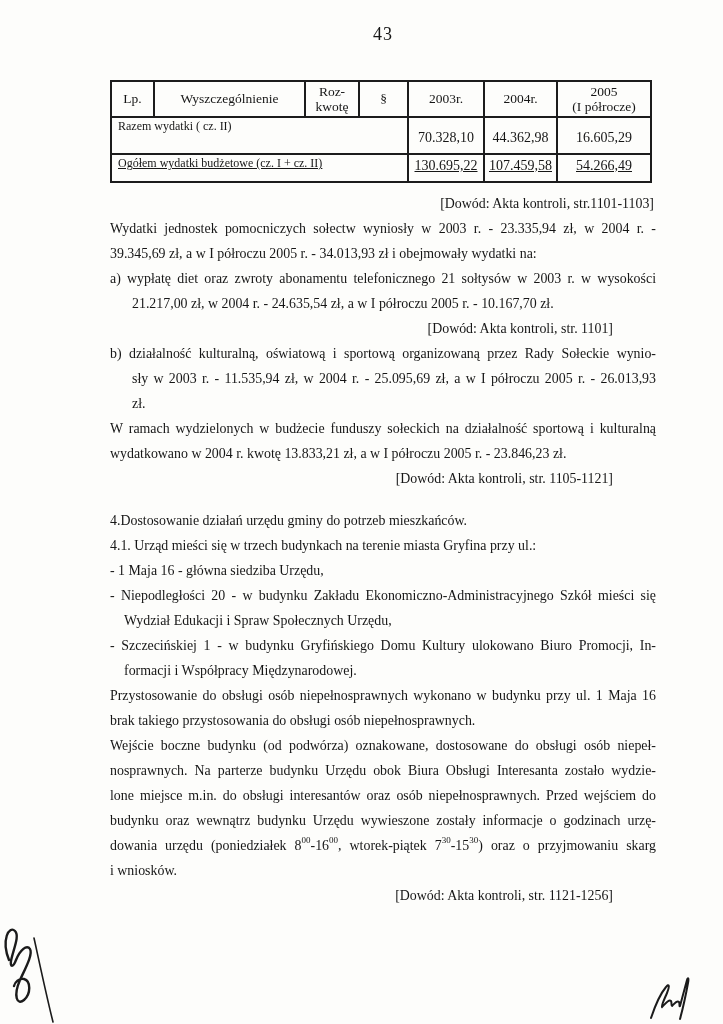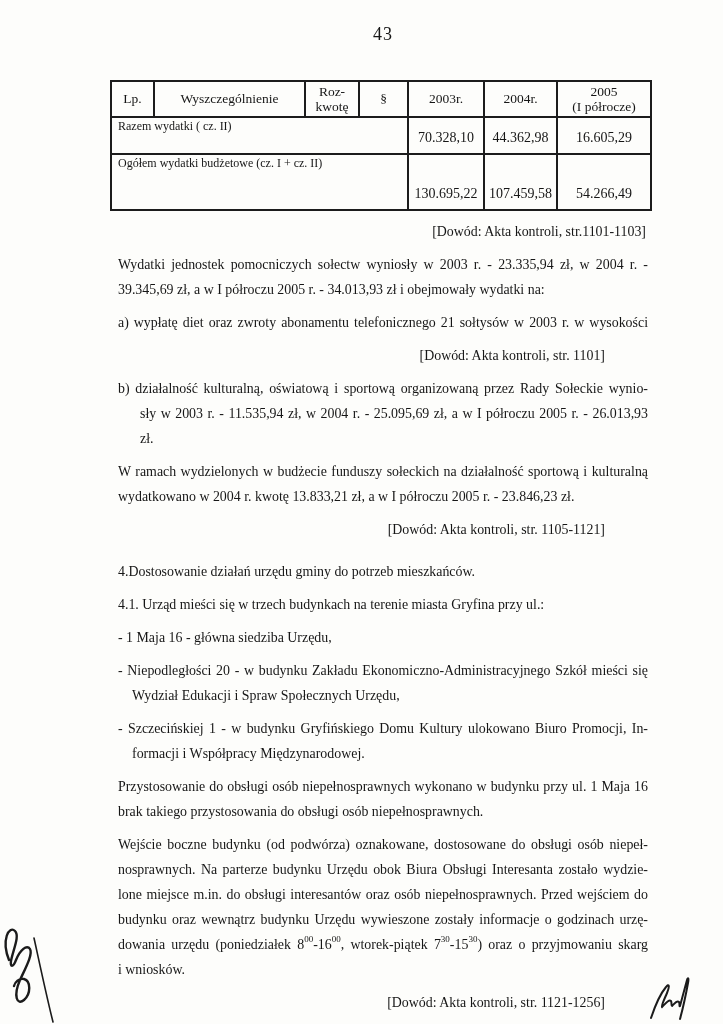--- a/index.html
+++ b/index.html
@@ -49,27 +49,27 @@
     padding-left: 6px;
     font-size: 12px;
   }
   table.budget td.num {
     vertical-align: bottom;
     text-align: center;
     padding-bottom: 7px;
     font-size: 14px;
   }
   tr.data-row-1 { height: 37px; }
-  tr.data-row-2 { height: 56px; }
+  tr.data-row-2 { height: 28px; text-decoration: underline; }
   
   .doc-body {
     margin-top: 8px;
     font-size: 13.9px;
   }
-  .block { margin: 8px; }
+  .block { margin: 0; }
   .line {
     line-height: 25px;
     white-space: nowrap;
     text-align: justify;
   }
   .line:not(.last) { text-align-last: justify; }
   .evidence .line {
     text-align: right;
     padding-right: 43px;
   }
@@ -148,20 +148,21 @@
   <div class="doc-body" data-name="document-body">
       <div class="block evidence" data-name="evidence-1101-1103">
         <div class="line last" data-name="text-line">[Dowód: Akta kontroli, str.1101-1103]</div>
       </div>
       <div class="block para" data-name="para-wydatki-solectw">
         <div class="line" data-name="text-line">Wydatki jednostek pomocniczych sołectw wyniosły w 2003 r. - 23.335,94 zł, w 2004 r. -</div>
         <div class="line last" data-name="text-line">39.345,69 zł, a w I półroczu 2005 r. - 34.013,93 zł i obejmowały wydatki na:</div>
       </div>
       <div class="block hang-letter" data-name="list-item-a">
         <div class="line" data-name="text-line">a) wypłatę diet oraz zwroty abonamentu telefonicznego 21 sołtysów w 2003 r. w wysokości</div>
+        <div class="line last" data-name="text-line">21.217,00 zł, w 2004 r. - 24.635,54 zł, a w I półroczu 2005 r. - 10.167,70 zł.</div>
       </div>
       <div class="block evidence" data-name="evidence-1101">
         <div class="line last" data-name="text-line">[Dowód: Akta kontroli, str. 1101]</div>
       </div>
       <div class="block hang-letter" data-name="list-item-b">
         <div class="line" data-name="text-line">b) działalność kulturalną, oświatową i sportową organizowaną przez Rady Sołeckie wynio-</div>
         <div class="line" data-name="text-line">sły w 2003 r. - 11.535,94 zł, w 2004 r. - 25.095,69 zł, a w I półroczu 2005 r. - 26.013,93</div>
         <div class="line last" data-name="text-line">zł.</div>
       </div>
       <div class="block para" data-name="para-fundusze-soleckie">

